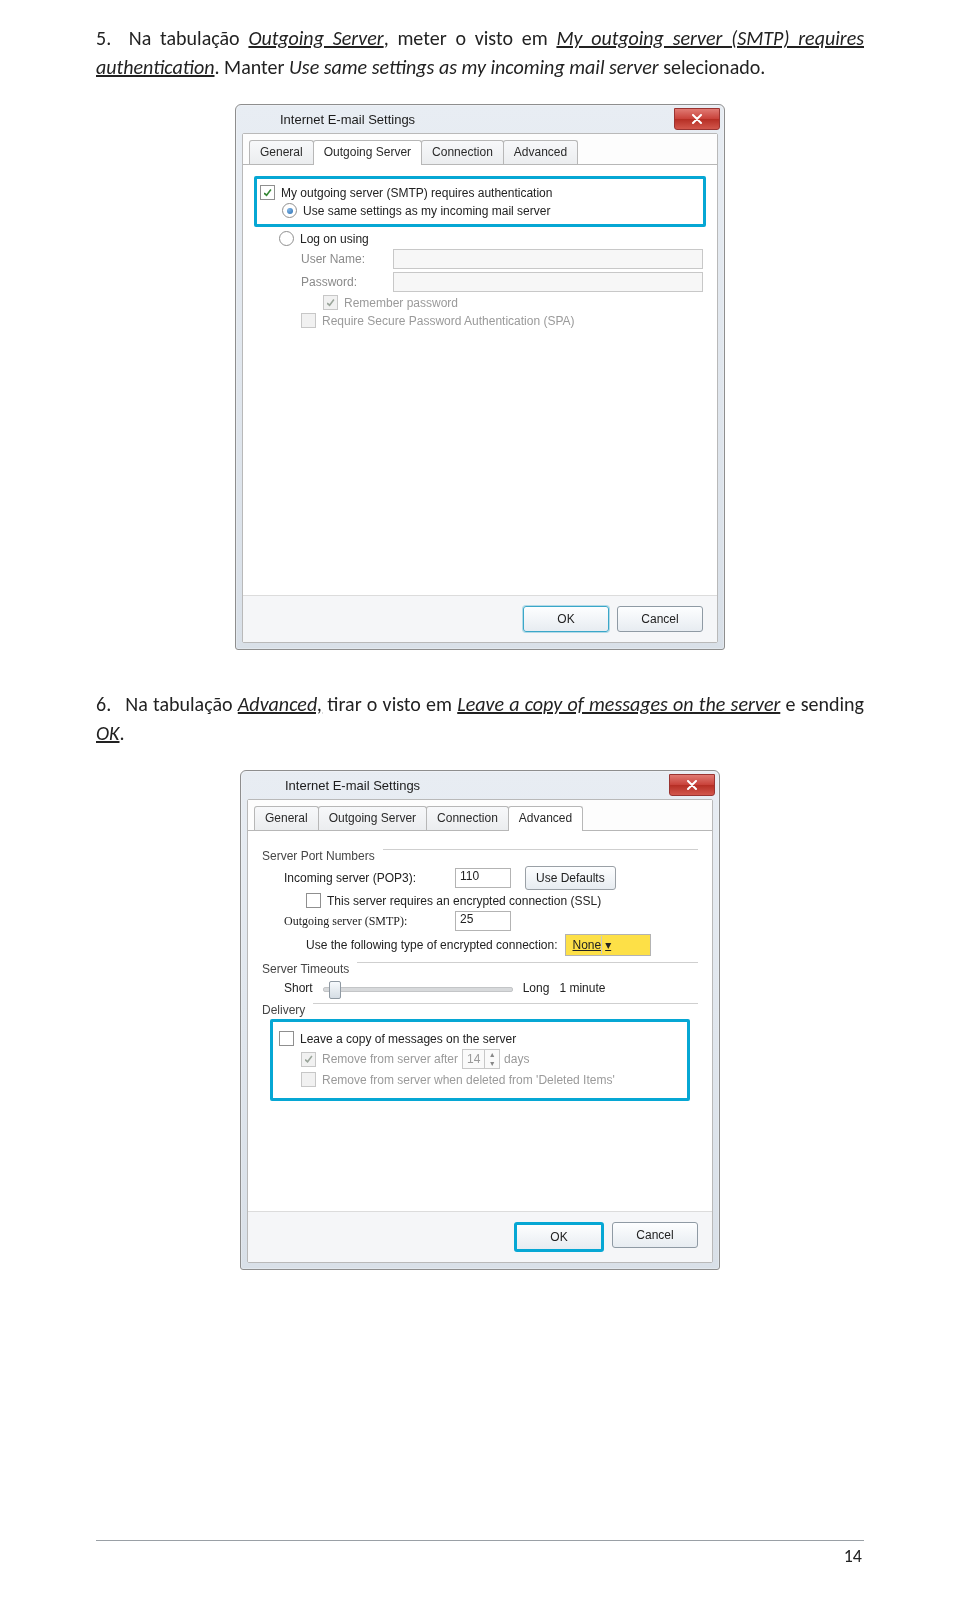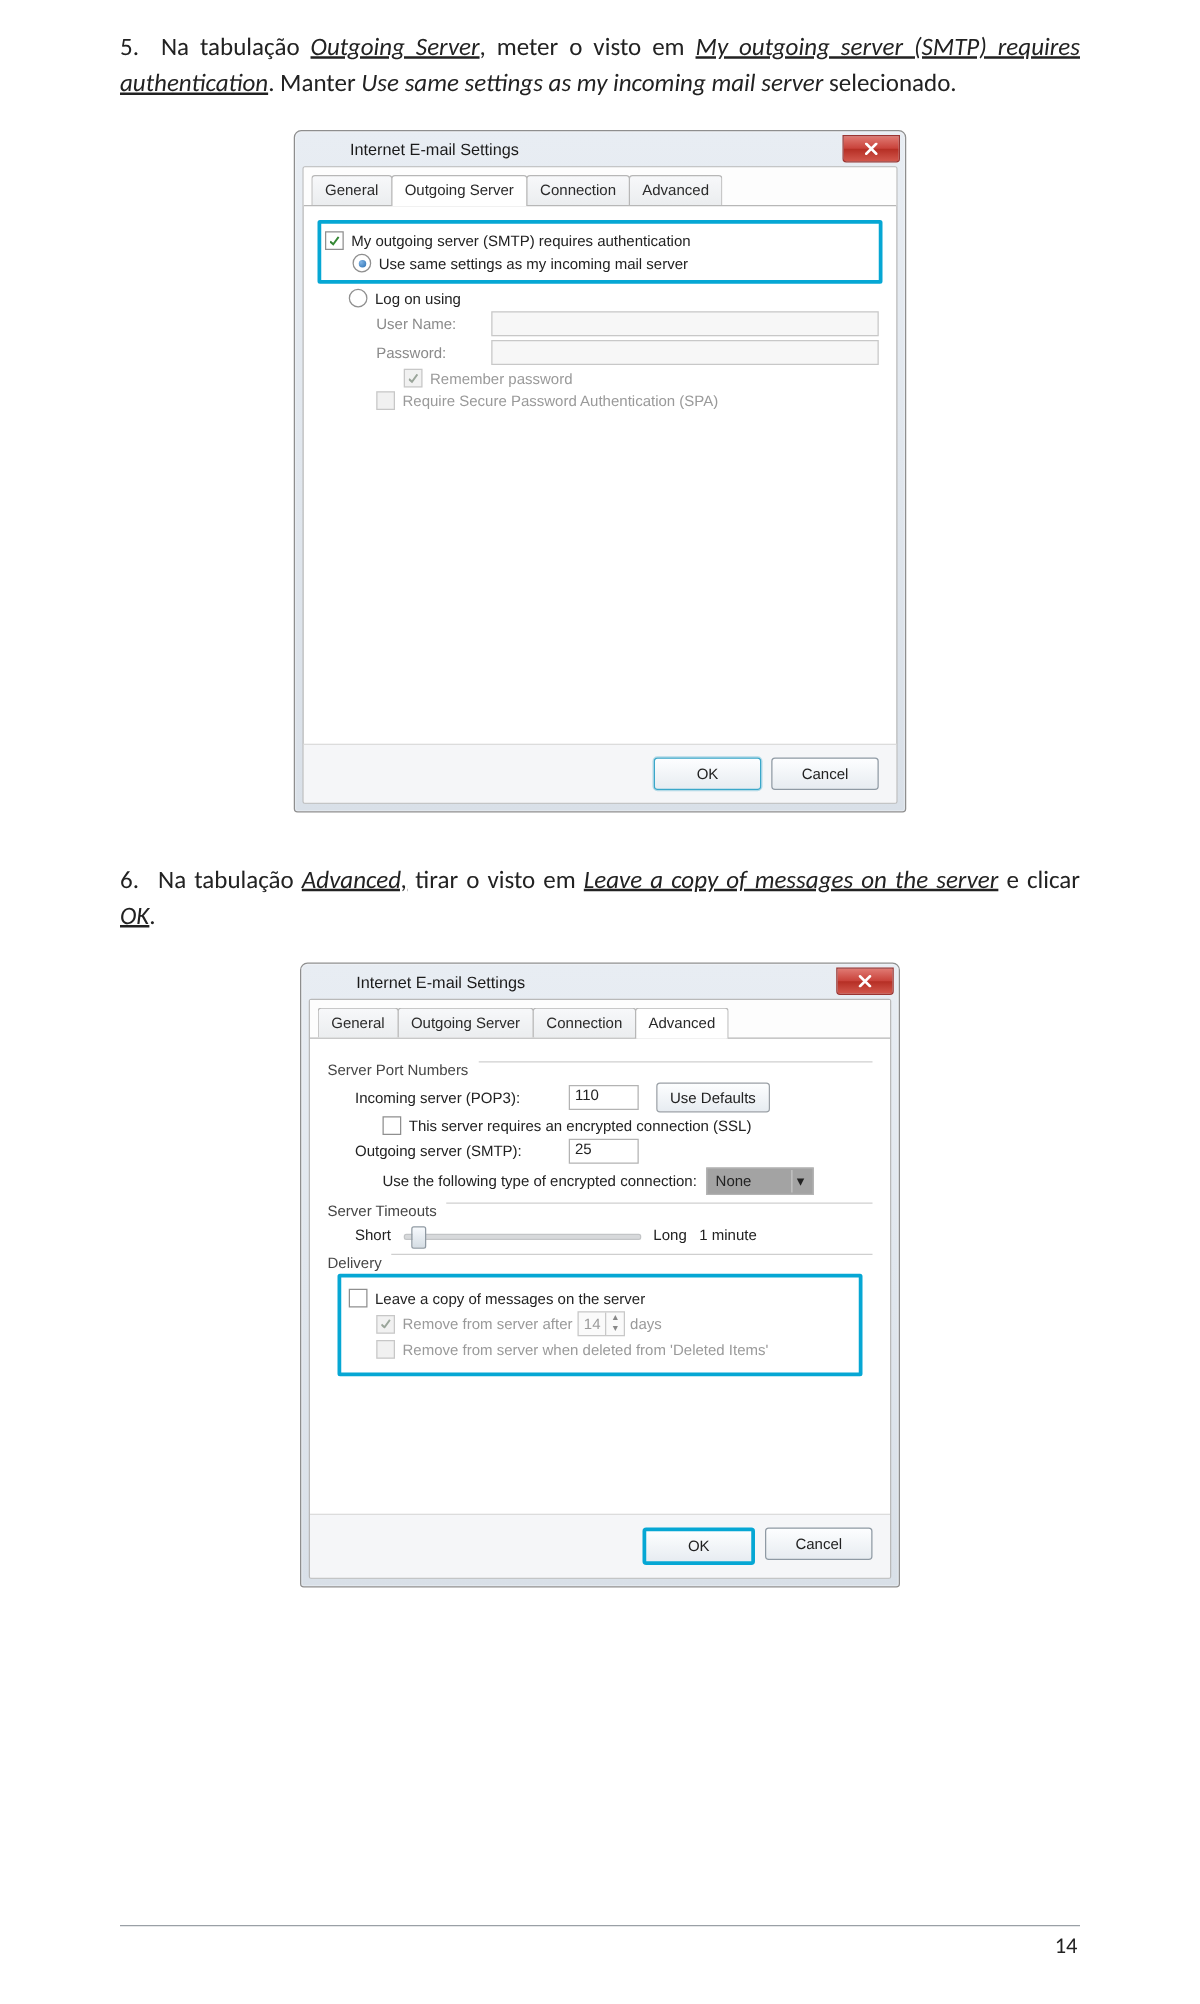--- a/index.html
+++ b/index.html
@@ -36,21 +36,21 @@
 .fld-in{flex:1;height:18px;border:1px solid #c8c8c8;background:#f7f7f7;}
 .btnrow{display:flex;justify-content:flex-end;gap:8px;padding:10px 14px;border-top:1px solid #dcdcdc;background:#f5f6f8;}
 .dlg-btn{min-width:84px;height:24px;border:1px solid #8f9aa4;border-radius:3px;background:linear-gradient(#fdfeff,#e7ecf1);font-size:12px;display:flex;align-items:center;justify-content:center;cursor:pointer;}
 .dlg-btn.ok{border-color:#3aa7c9;box-shadow:0 0 0 1px rgba(58,167,201,0.35);}
 .dlg-btn.ok2{border:3px solid #06a7d4;}
 .sep{height:18px;}
 .grp-lbl{font-size:12px;color:#464646;display:flex;align-items:flex-start;margin:6px 0 2px 0;}
 .grp-lbl .line{flex:1;height:1px;background:#cfcfcf;margin-left:8px;}
 .small-in{width:46px;height:18px;border:1px solid #b3b3b3;background:#fff;margin:0 6px;text-align:left;padding:0 4px;}
 .def-btn{height:22px;border:1px solid #9aa0a6;border-radius:3px;background:linear-gradient(#fdfeff,#e7ecf1);padding:0 10px;display:flex;align-items:center;font-size:12px;cursor:pointer;margin-left:8px;}
-.sel{height:20px;border:1px solid #b3b3b3;background:#a3a3a3;width:74px;display:flex;align-items:center;justify-content:space-between;padding:0 4px 0 6px;margin-left:8px;}
+.sel{height:20px;border:1px solid #b3b3b3;background:#fde047;width:74px;display:flex;align-items:center;justify-content:flex-start;padding:0 4px 0 6px;margin-left:8px;text-decoration:underline;}
 .sel .arw{width:12px;height:18px;border-left:1px solid #c8c8c8;display:flex;align-items:center;justify-content:center;}
 .slider{position:relative;width:190px;height:18px;margin:0 10px;}
 .slider .track{position:absolute;left:0;right:0;top:8px;height:3px;background:#d7d9db;border:1px solid #c3c5c7;border-radius:2px;}
 .slider .thumb{position:absolute;left:6px;top:2px;width:10px;height:16px;background:linear-gradient(#f7fafd,#d5dde4);border:1px solid #8f99a2;border-radius:2px;}
 .delbox{border:3px solid #06a7d4;border-radius:2px;padding:6px 6px 8px 6px;margin:0 8px 10px 8px;}
 .spin{width:36px;height:18px;border:1px solid #c8c8c8;background:#fafafa;margin:0 4px;display:flex;align-items:center;}
 .spin .v{flex:1;padding:0 4px;color:#9a9a9a;}
 .spin .ctr{width:14px;height:100%;border-left:1px solid #c8c8c8;display:flex;flex-direction:column;}
 .spin .ctr div{flex:1;display:flex;align-items:center;justify-content:center;color:#888;font-size:7px;}
 .footer-line{border-top:1px solid #9aa0a6;margin-top:40px;}
@@ -120,21 +120,21 @@
         <div class="btnrow">
           <div class="dlg-btn ok">OK</div>
           <div class="dlg-btn">Cancel</div>
         </div>
       </div>
     </div>
   </div>
 
   <p class="para">
     <span class="num">6.</span>
-    <span>Na tabulação </span><span class="u it">Advanced,</span><span> tirar o visto em </span><span class="u it">Leave a copy of messages on the server</span><span> e clicar </span><span class="u it">OK</span><span>.</span>
+    <span>Na tabulação </span><span class="u it">Advanced,</span><span> tirar o visto em </span><span class="u it">Leave a copy of messages on the server</span><span> e sending </span><span class="u it">OK</span><span>.</span>
   </p>
 
   <div class="shot-wrap">
     <div class="dialog" style="width:478px;">
       <div class="titlebar">
         <span class="ttl">Internet E-mail Settings</span>
         <div class="xbtn">
           <svg width="12" height="10" viewBox="0 0 12 10">
               <path d="M2 1 L10 9 M10 1 L2 9" stroke="#fff" stroke-width="2" stroke-linecap="round"></path>
             </svg>
@@ -155,21 +155,21 @@
           <div class="row ind1">
             <span class="lbl" style="width:165px;">Incoming server (POP3):</span>
             <span class="small-in">110</span>
             <span class="def-btn">Use Defaults</span>
           </div>
           <div class="row ind2">
             <span class="chk"></span>
             <span class="lbl">This server requires an encrypted connection (SSL)</span>
           </div>
           <div class="row ind1">
-            <span class="lbl" style="width:165px;">Outgoing server (SMTP):</span>
+            <span class="lbl" style="width:165px;font-family:Liberation Serif, serif;">Outgoing server (SMTP):</span>
             <span class="small-in">25</span>
           </div>
           <div class="row ind2">
             <span class="lbl">Use the following type of encrypted connection:</span>
             <span class="sel">
               <span>None</span>
               <span class="arw">▾</span>
             </span>
           </div>
 

